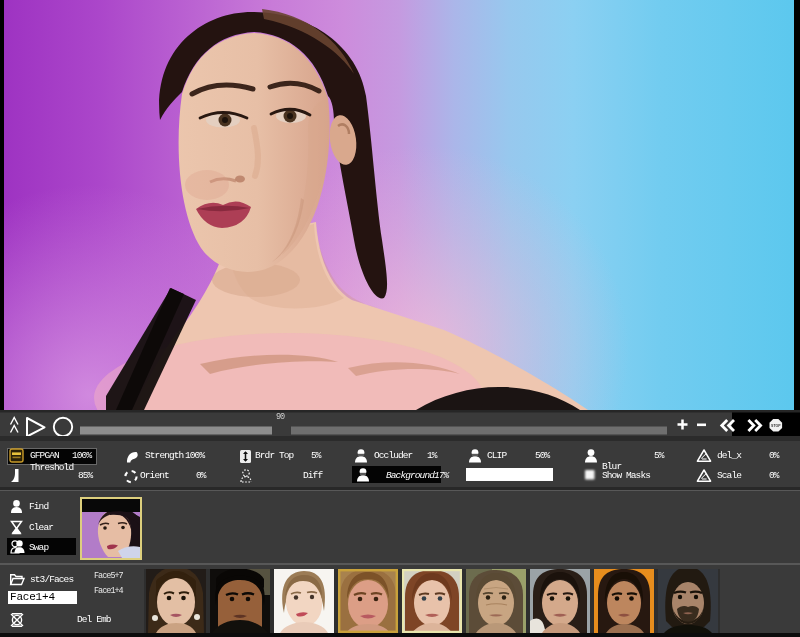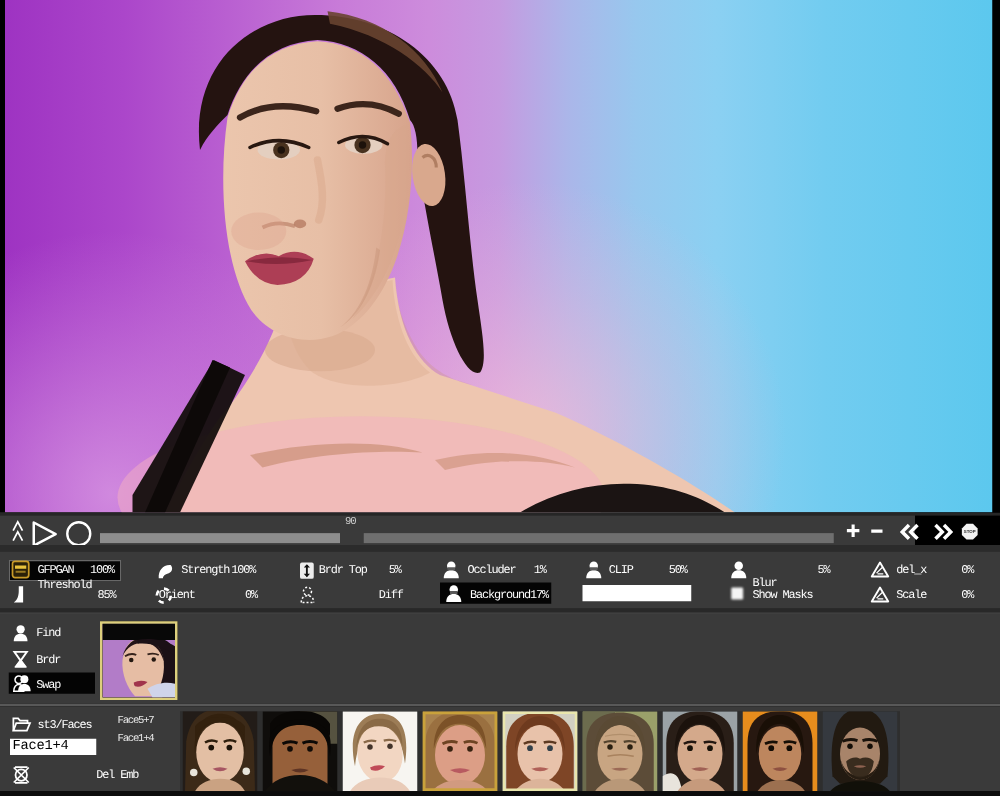--- a/index.html
+++ b/index.html
@@ -201,25 +201,25 @@
 <span class="t" style="left:374px;top:450.5px;">Occluder</span>
 <span class="t" style="left:427px;top:450.5px;">1%</span>
 <span class="t" style="left:487px;top:450.5px;">CLIP</span>
 <span class="t" style="left:535px;top:450.5px;">50%</span>
 <span class="t" style="left:602px;top:450.5px;margin-top:11px;">Blur</span>
 <span class="t" style="left:654px;top:450.5px;">5%</span>
 <span class="t" style="left:717px;top:450.5px;">del_x</span>
 <span class="t" style="left:769px;top:450.5px;">0%</span>
 <span class="t" style="left:30px;top:463px;">Threshold</span>
 <span class="t" style="left:78px;top:470.8px;">85%</span>
-<span class="t" style="left:127px;top:470.8px;">Orient</span>
+<span class="t" style="left:140px;top:470.8px;">Orient</span>
 <span class="t" style="left:196px;top:470.8px;">0%</span>
 <span class="t" style="left:255px;top:470.8px;margin-left:48px;">Diff</span>
 <span class="t" style="left:306px;top:470.8px;margin-top:40px;">15%</span>
-<span class="t" style="left:376px;top:470.8px;">Background17%</span>
+<span class="t" style="left:386px;top:470.8px;font-style:italic;">Background17%</span>
 <span class="t" style="left:602px;top:470.8px;">Show Masks</span>
 <span class="t" style="left:717px;top:470.8px;">Scale</span>
 <span class="t" style="left:769px;top:470.8px;">0%</span>
 
 <div class="abs" style="left:0;top:487px;width:800px;height:2.5px;background:#282828;"></div>
 <div class="abs" style="left:0;top:489.5px;width:800px;height:1.5px;background:#585858;"></div>
 
 <div class="abs" id="findpanel" style="left:0;top:491px;width:800px;height:72px;background:#3a3a3a;"></div>
 <div class="blackbox" style="left:7px;top:538px;width:69px;height:17px;"></div>
 <svg class="abs" style="left:0;top:491px;" width="160" height="72" viewBox="0 0 160 72" xmlns="http://www.w3.org/2000/svg">
@@ -235,21 +235,21 @@
   </g>
 
   <g transform="translate(11,49)">
     <circle cx="4" cy="3.8" r="3" stroke="#fff" stroke-width="1.2" fill="none"></circle>
     <path d="M0,13 C0,9.5 1.8,7.6 4,7.6 C6.2,7.6 8,9.5 8,13 Z" stroke="#fff" stroke-width="1.2" fill="none"></path>
     <circle cx="8.5" cy="3.4" r="3.2" fill="#fff"></circle>
     <path d="M3.5,13 C3.5,9.2 5.5,7.2 8.5,7.2 C11.5,7.2 13.5,9.2 13.5,13 Z" fill="#fff"></path>
   </g>
 </svg>
 <span class="t" style="left:29px;top:501.5px;">Find</span>
-<span class="t" style="left:29px;top:522.5px;">Brdr</span>
+<span class="t" style="left:29px;top:522.5px;">Clear</span>
 <span class="t" style="left:29px;top:543px;">Swap</span>
 
 <div class="abs" style="left:80px;top:497px;width:58px;height:59px;border:2px solid #ddcf7d;background:#000;">
 <svg width="58" height="59" viewBox="0 0 58 59" xmlns="http://www.w3.org/2000/svg">
   <rect width="58" height="59" fill="#b27cc8"></rect>
   <path d="M30,10 C44,8 56,14 58,22 L58,59 L48,59 C42,52 38,48 38,40 C38,28 34,16 30,10 Z" fill="#1b1016"></path>
   <path d="M16,29 C18,16 24,11 33,12 C42,13 48,20 49,30 C50,42 46,53 40,58 L26,58 C20,52 15,40 16,29 Z" fill="#e6bda4"></path>
   <path d="M16,26 C20,12 32,8 40,14 C46,18 49,24 49,30 C46,20 40,15 33,15 C26,15 19,19 16,26 Z" fill="#231318"></path>
   <path d="M18,26 Q23,23 27,25 M36,24.5 Q41,23 45,25" stroke="#35221b" stroke-width="1.5" fill="none"></path>
   <circle cx="23" cy="29" r="1.8" fill="#241811"></circle>

